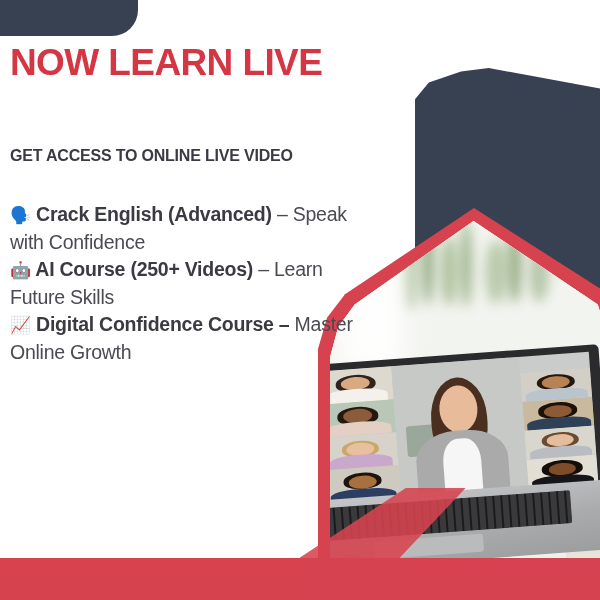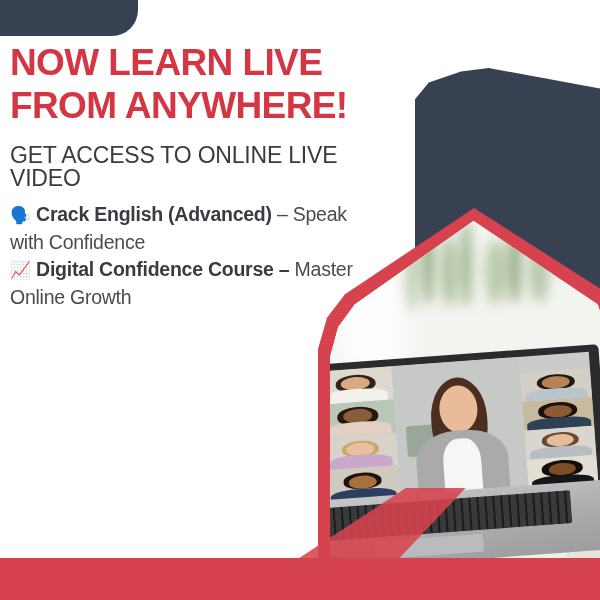--- a/index.html
+++ b/index.html
@@ -156,22 +156,22 @@
     letter-spacing:-0.6px;
     white-space:nowrap;
   }
   .hl1 { position:absolute; left:0; top:42px; }
   .hl2 { position:absolute; left:0; top:85px; }
 
   .subhead {
     position:absolute; left:0; top:144px;
     width:368px;
     color:var(--ink-dark);
-    font-weight:normal;
-    font-size:23px;
+    font-weight:bold;
+    font-size:16px;
     line-height:23px;
     letter-spacing:-0.2px;
   }
 
   .bullets {
     position:absolute; left:0; top:201px;
     width:360px;
   }
   .bullet {
     color:var(--ink);
@@ -290,25 +290,25 @@
     </div>
 
     <div class="bar-swoop"></div>
     <div class="bottom-bar"></div>
     <div class="bottom-bar-over"></div>
   </div>
 
   <div class="text-col">
 
     <div class="headline hl1" style="color: rgb(212, 54, 68); text-align: right;">NOW LEARN LIVE</div>
-    <div class="headline hl2" style="color: rgb(212, 54, 68);">FROM ANYWHERE!</div>
 
     <div class="subhead">
       <span>GET ACCESS TO ONLINE LIVE VIDEO</span><br>
     </div>
 
     <div class="bullets" id="bullets">
         <div class="bullet"><span class="emoji">🗣️</span><b> Crack English (Advanced)</b><span> – </span><span>Speak with Confidence</span></div>
+        <div class="bullet"><span class="emoji">🤖</span><b> AI Course (250+ Videos)</b><span> – </span><span>Learn Future Skills</span></div>
         <div class="bullet"><span class="emoji">📈</span><b> Digital Confidence Course</b><span class="dashb"> – </span><span>Master Online Growth</span></div>
       </div>
   </div>
 
 </div>
 
 </body></html>

